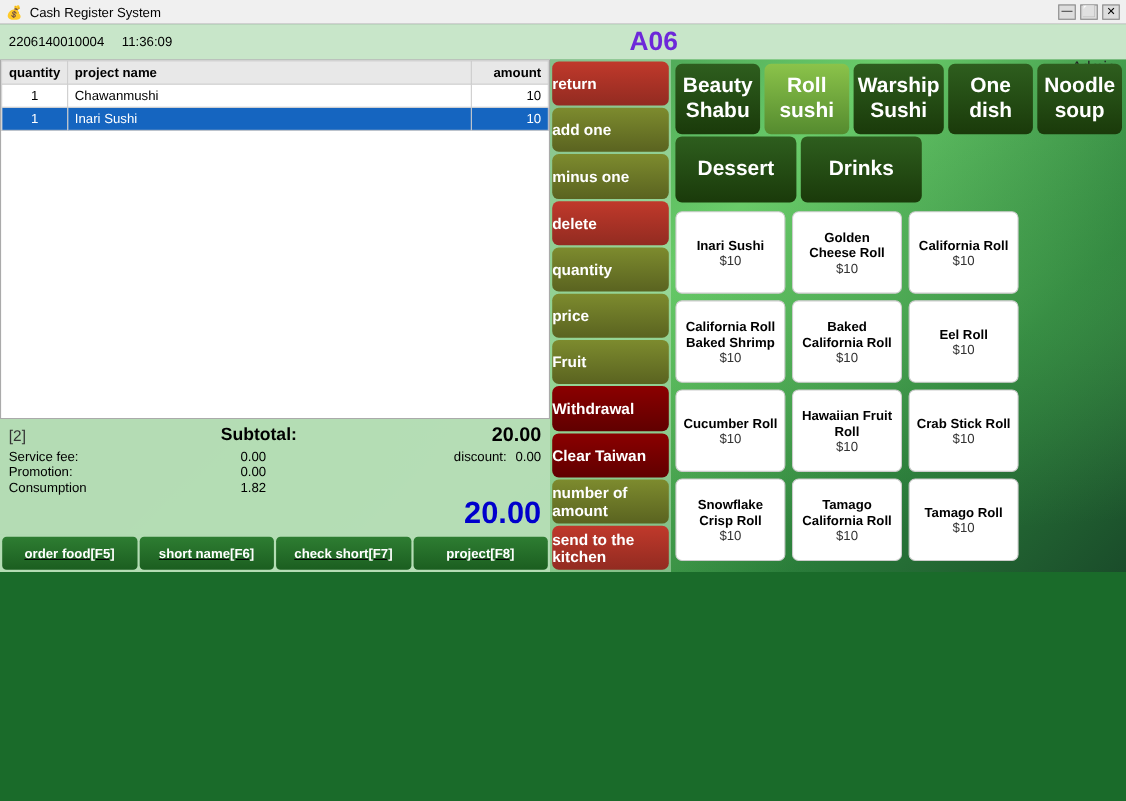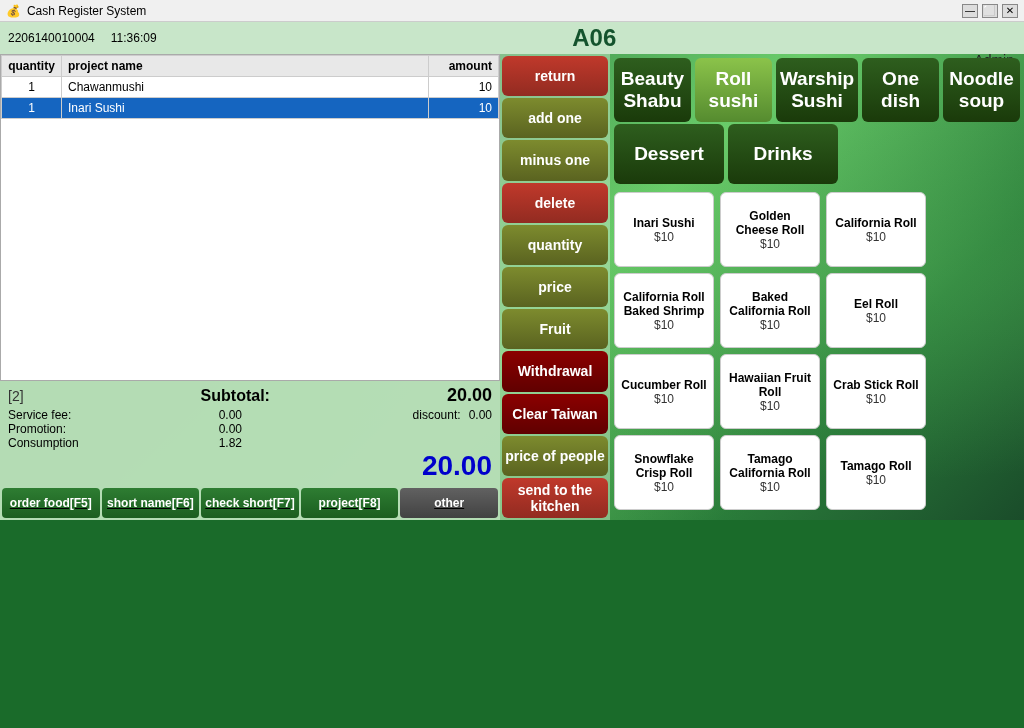--- a/index.html
+++ b/index.html
@@ -31,21 +31,21 @@
       align-items: center;
       padding: 2px 8px;
       gap: 16px;
       font-size: 12px;
     }
     #table-id {
       flex: 1;
       text-align: center;
       font-size: 24px;
       font-weight: bold;
-      color: #14532d;
+      color: #6d28d9;
     }
     #admin-label {
       position: absolute;
       right: 10px;
       top: 30px;
       font-size: 14px;
       color: #222;
     }
 
     
@@ -77,21 +77,21 @@
     
     #buttons-col { width: 110px; display: flex; flex-direction: column; gap: 2px; padding: 2px; background: rgba(200,230,200,0.5); }
     .action-btn {
       flex: 1;
       border: none;
       border-radius: 6px;
       font-size: 14px;
       font-weight: bold;
       cursor: pointer;
       color: white;
-      text-align: center;
+      text-align: left;
     }
     .btn-red { background: linear-gradient(to bottom, #c0392b, #922b21); }
     .btn-olive { background: linear-gradient(to bottom, #7d8b2e, #5a6320); }
     .btn-dark-red { background: linear-gradient(to bottom, #8b0000, #600000); }
 
     
     #bottom-buttons { display: flex; gap: 2px; padding: 2px; background: rgba(180,220,180,0.8); text-decoration: underline; }
     .bottom-btn {
       flex: 1;
       padding: 8px 4px;
@@ -243,35 +243,34 @@
           </div>
         </div>
         <div id="total-row">20.00</div>
       </div>
 
       <div id="bottom-buttons">
         <button class="bottom-btn bottom-btn-green">order food[F5]</button>
         <button class="bottom-btn bottom-btn-green">short name[F6]</button>
         <button class="bottom-btn bottom-btn-green">check short[F7]</button>
         <button class="bottom-btn bottom-btn-green">project[F8]</button>
-        <button class="bottom-btn bottom-btn-gray">other</button>
       </div>
     </div>
 
     <div id="buttons-col">
       <button class="action-btn btn-red">return</button>
       <button class="action-btn btn-olive">add one</button>
       <button class="action-btn btn-olive">minus one</button>
       <button class="action-btn btn-red">delete</button>
       <button class="action-btn btn-olive">quantity</button>
       <button class="action-btn btn-olive">price</button>
       <button class="action-btn btn-olive">Fruit</button>
       <button class="action-btn btn-dark-red">Withdrawal</button>
       <button class="action-btn btn-dark-red">Clear Taiwan</button>
-      <button class="action-btn btn-olive">price of people</button>
+      <button class="action-btn btn-olive">number of amount</button>
       <button class="action-btn btn-red">send to the kitchen</button>
     </div>
 
     <div id="right-panel">
 
       <div id="category-row">
         <button class="cat-btn cat-btn-dark">Beauty Shabu</button>
         <button class="cat-btn cat-btn-active">Roll sushi</button>
         <button class="cat-btn cat-btn-dark">Warship Sushi</button>
         <button class="cat-btn cat-btn-dark">One dish</button>

